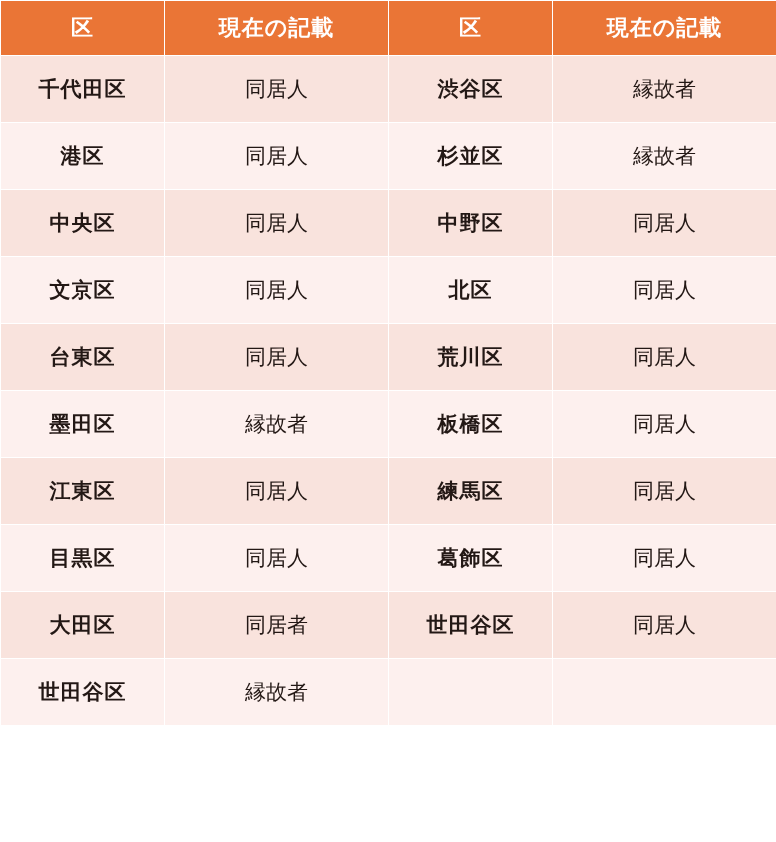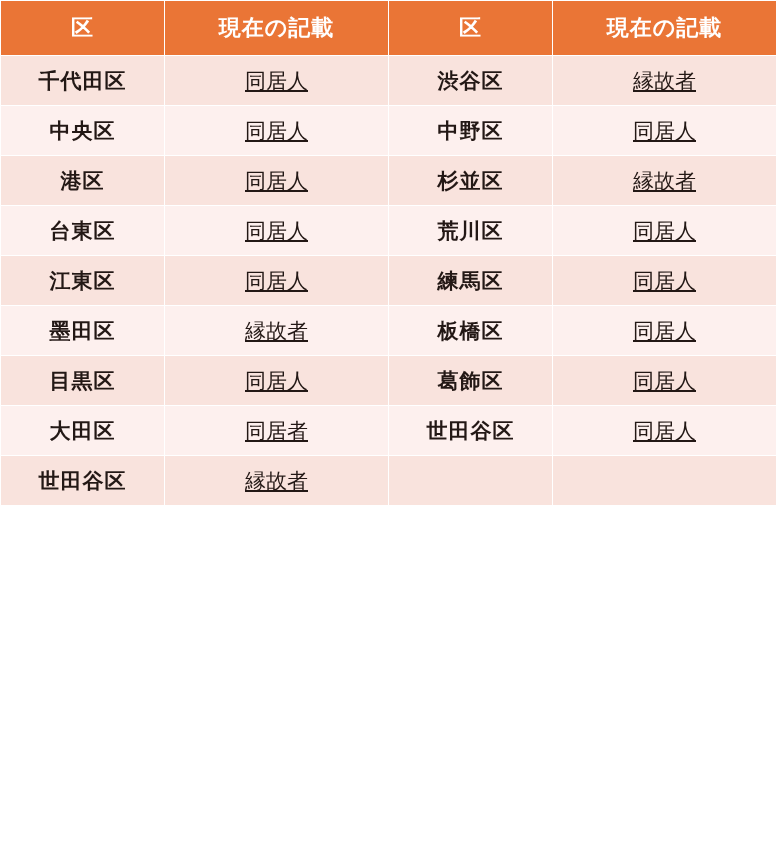--- a/index.html
+++ b/index.html
@@ -28,37 +28,36 @@
   }
   #ward-table thead th {
     background: #ea7536;
     color: #ffffff;
     font-weight: bold;
     height: 54px;
     font-size: 22px;
     letter-spacing: 1px;
   }
   #ward-table tbody tr {
-    height: 50px;
+    height: 67px;
   }
   #ward-table tbody tr:nth-child(odd) td {
     background: #f9e3dd;
   }
   #ward-table tbody tr:nth-child(even) td {
     background: #fdf0ee;
   }
   #ward-table td.ward-name {
     font-weight: bold;
     color: #231815;
     letter-spacing: 1px;
   }
   #ward-table td.ward-note {
     font-weight: normal;
     color: #231815;
-    text-decoration: underline;
   }
   #ward-table td.empty-cell {
     color: transparent;
   }
   col.col-ward { width: 164px; }
   col.col-note { width: 224px; }
   col.col-ward2 { width: 164px; }
   col.col-note2 { width: 224px; }
 </style>
 </head>
@@ -80,47 +79,53 @@
     </tr>
   </thead>
   <tbody>
     <tr>
       <td class="ward-name">千代田区</td>
       <td class="ward-note">同居人</td>
       <td class="ward-name">渋谷区</td>
       <td class="ward-note">縁故者</td>
     </tr>
     <tr>
+      <td class="ward-name">港区</td>
+      <td class="ward-note">同居人</td>
+      <td class="ward-name">杉並区</td>
+      <td class="ward-note">縁故者</td>
+    </tr>
+    <tr>
       <td class="ward-name">中央区</td>
       <td class="ward-note">同居人</td>
       <td class="ward-name">中野区</td>
       <td class="ward-note">同居人</td>
     </tr>
     <tr>
-      <td class="ward-name">港区</td>
+      <td class="ward-name">文京区</td>
       <td class="ward-note">同居人</td>
-      <td class="ward-name">杉並区</td>
-      <td class="ward-note">縁故者</td>
+      <td class="ward-name">北区</td>
+      <td class="ward-note">同居人</td>
     </tr>
     <tr>
       <td class="ward-name">台東区</td>
       <td class="ward-note">同居人</td>
       <td class="ward-name">荒川区</td>
       <td class="ward-note">同居人</td>
     </tr>
     <tr>
+      <td class="ward-name">墨田区</td>
+      <td class="ward-note">縁故者</td>
+      <td class="ward-name">板橋区</td>
+      <td class="ward-note">同居人</td>
+    </tr>
+    <tr>
       <td class="ward-name">江東区</td>
       <td class="ward-note">同居人</td>
       <td class="ward-name">練馬区</td>
-      <td class="ward-note">同居人</td>
-    </tr>
-    <tr>
-      <td class="ward-name">墨田区</td>
-      <td class="ward-note">縁故者</td>
-      <td class="ward-name">板橋区</td>
       <td class="ward-note">同居人</td>
     </tr>
     <tr>
       <td class="ward-name">目黒区</td>
       <td class="ward-note">同居人</td>
       <td class="ward-name">葛飾区</td>
       <td class="ward-note">同居人</td>
     </tr>
     <tr>
       <td class="ward-name">大田区</td>

